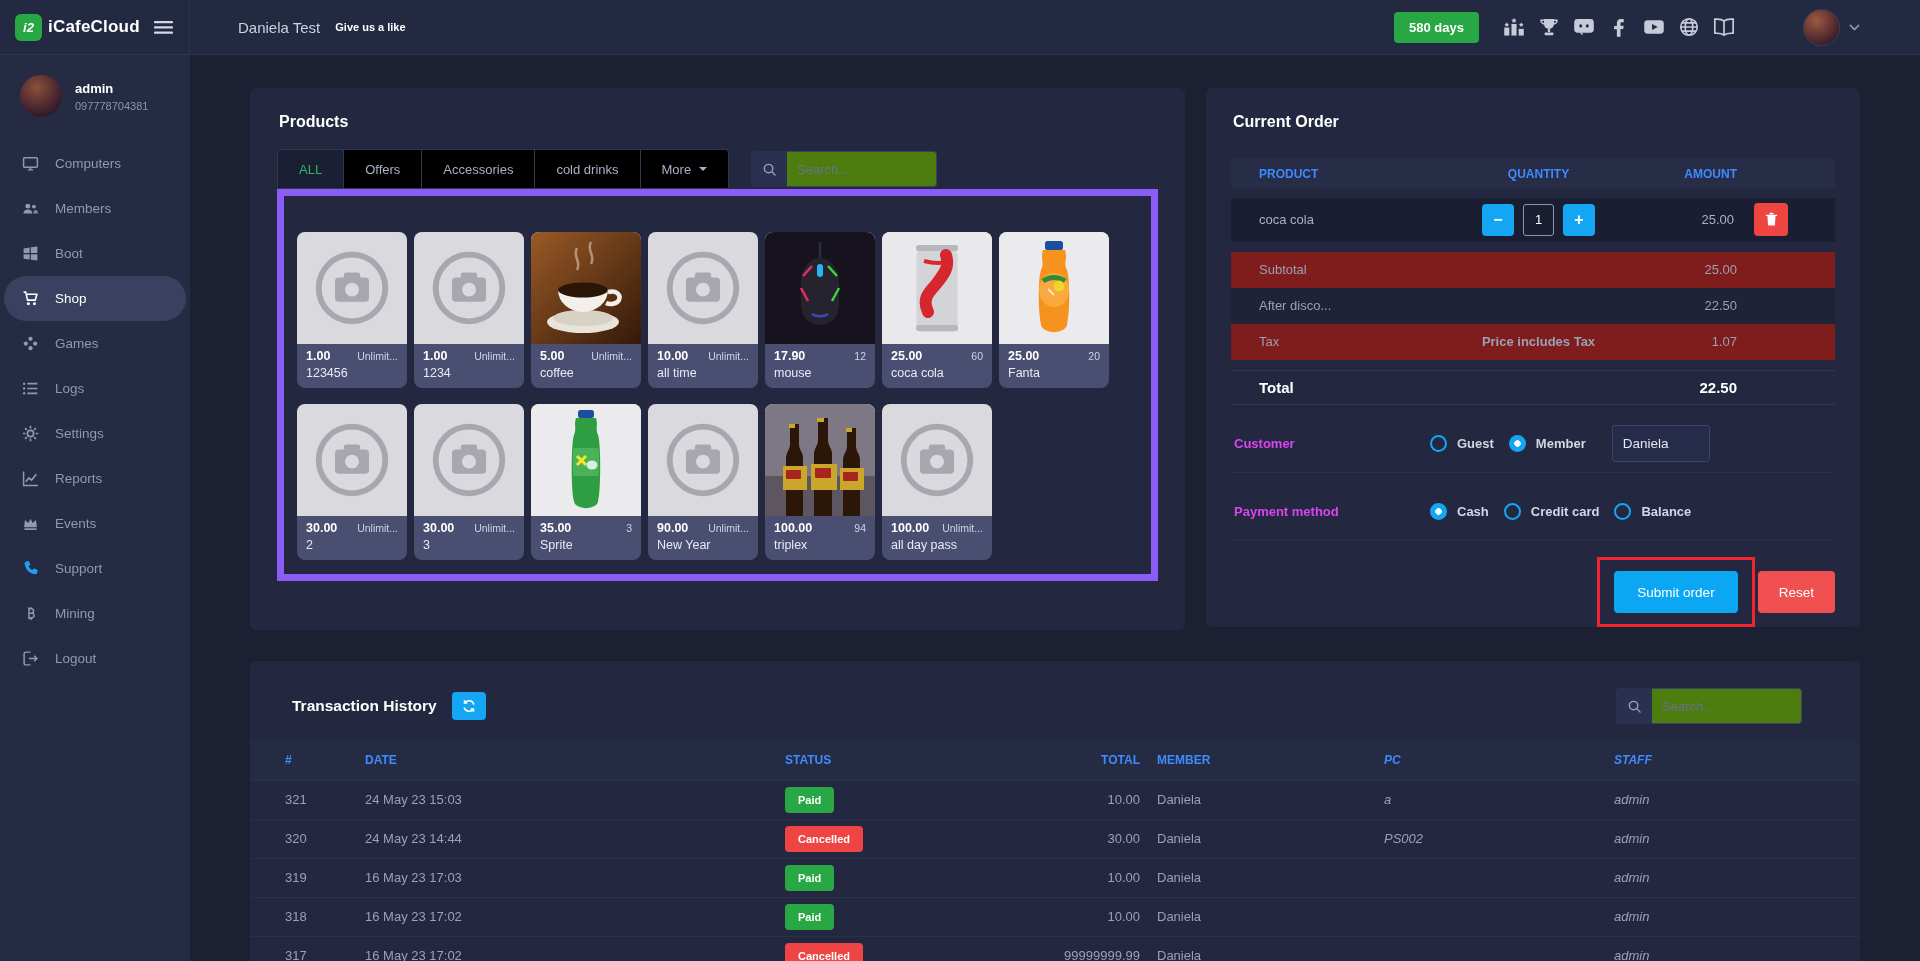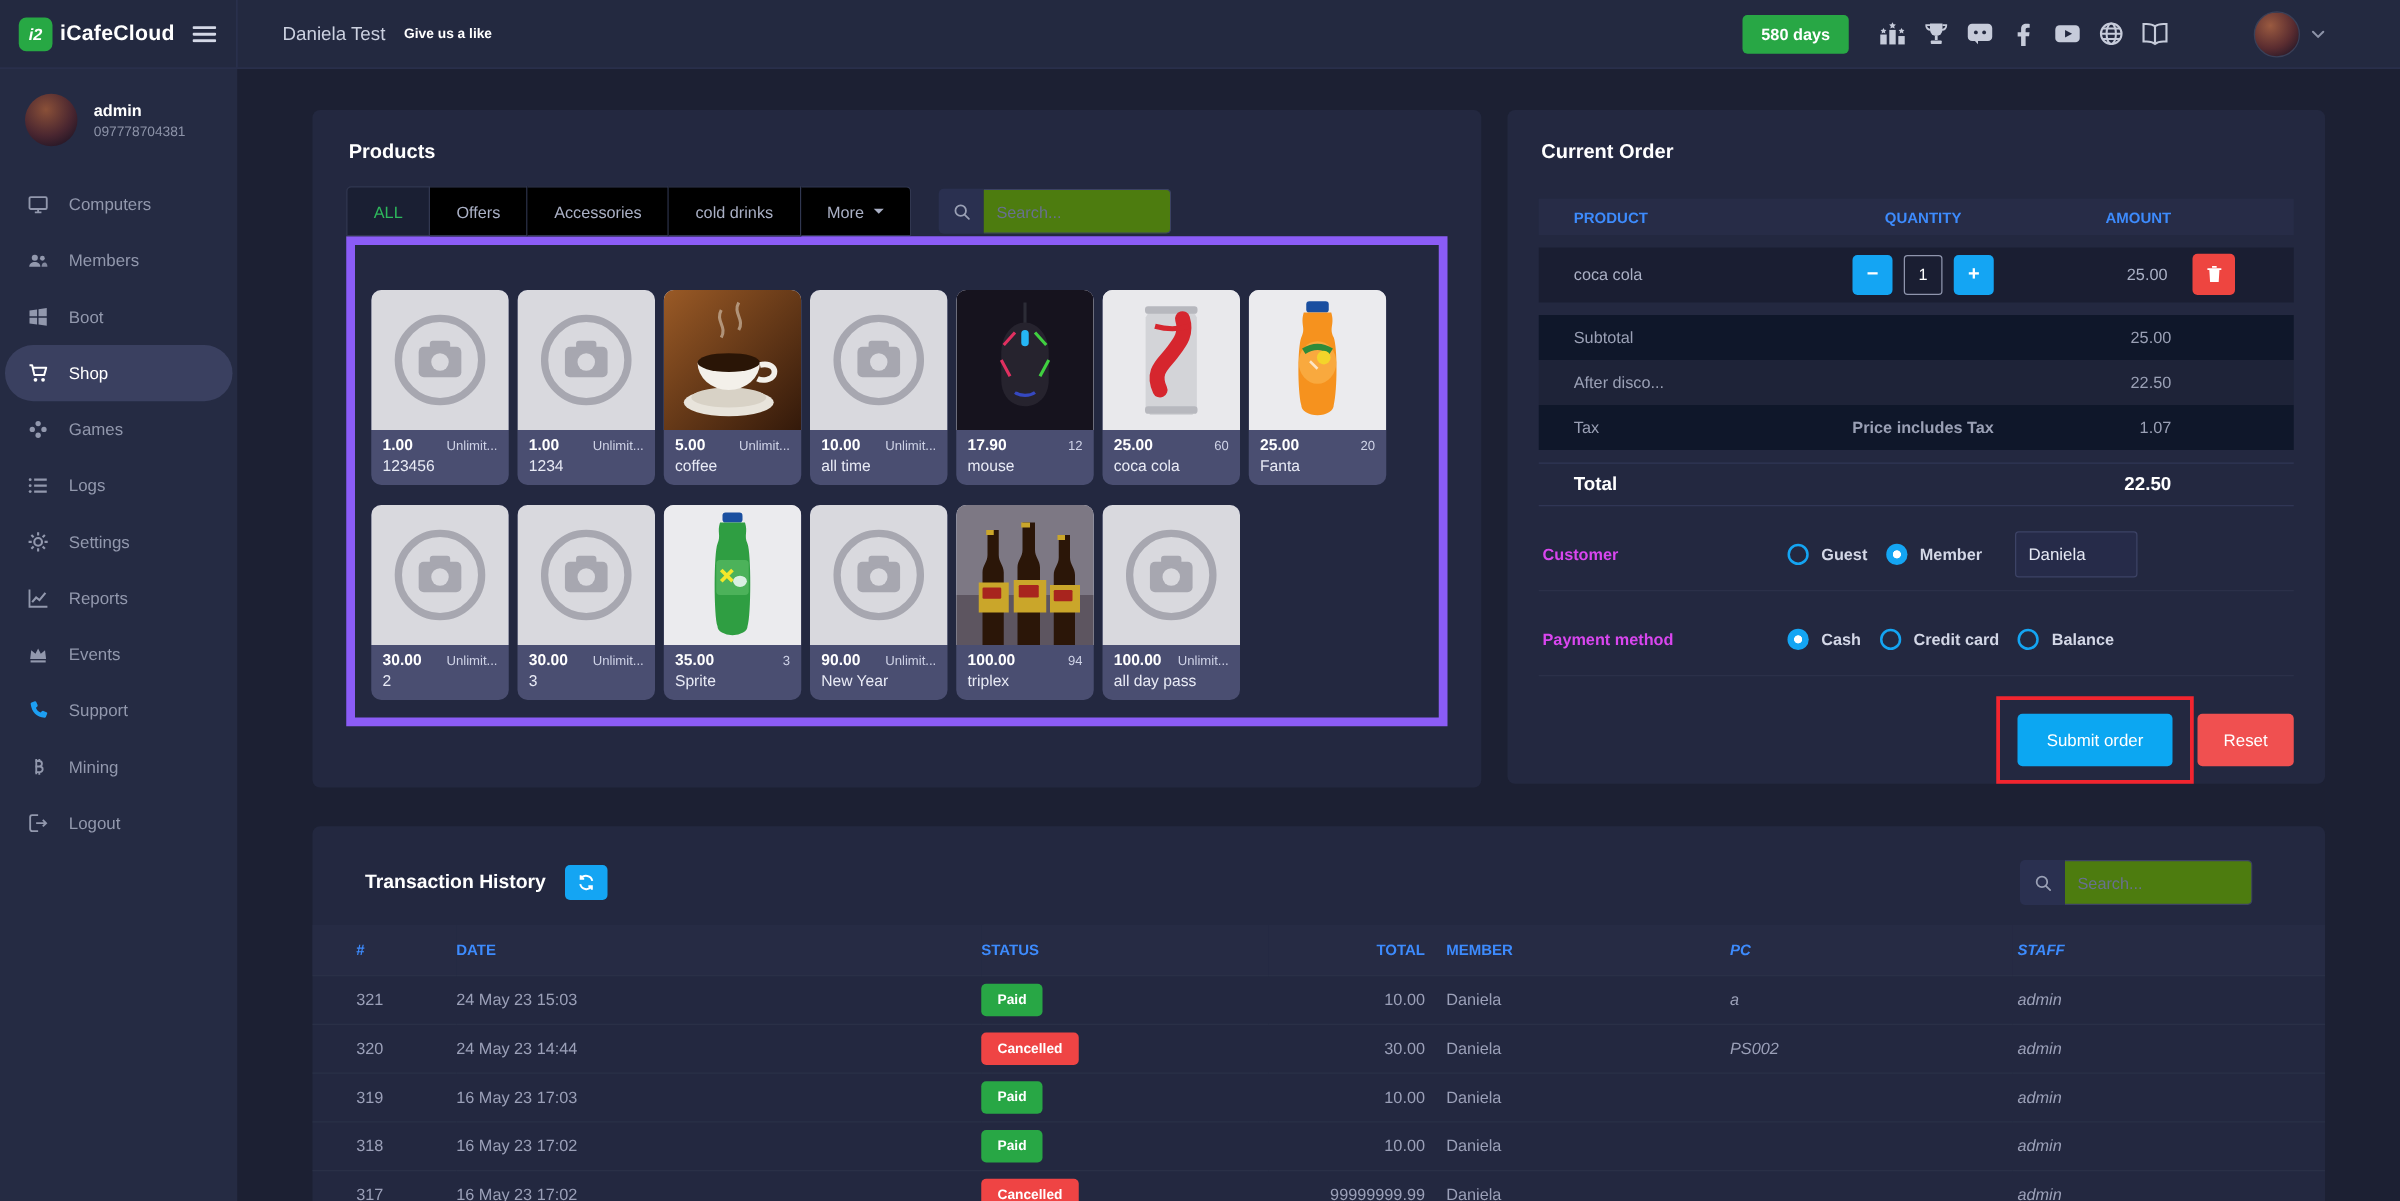--- a/index.html
+++ b/index.html
@@ -9,21 +9,21 @@
 
   
   .topbar { position:absolute; top:0; left:0; width:1920px; height:55px; background:#232940;
     border-bottom:1px solid #2c3350; display:flex; align-items:center; z-index:5; }
   .brand { width:190px; height:100%; display:flex; align-items:center; padding:0 16px 0 15px;
     border-right:1px solid #2c3350; flex:none; }
   .logo-box { width:27px; height:27px; border-radius:6px; background:#27a844; color:#fff;
     display:grid; place-items:center; font-weight:bold; font-style:italic; font-size:13px; flex:none; }
   .brand-name { color:#fff; font-size:17px; font-weight:bold; margin-left:6px; letter-spacing:.2px; }
   .hamburger { margin-left:auto; color:#d4d8e6; width:19px; height:15px; cursor:pointer; }
-  .cafe-name { margin-left:36px; color:#ccd1e0; font-size:15px; }
+  .cafe-name { margin-left:48px; color:#ccd1e0; font-size:15px; }
   .like-label { margin-left:15px; color:#fff; font-size:11px; font-weight:bold; }
   .tb-spacer { flex:1; }
   .days-badge { background:var(--green,#28a745); color:#fff; font-size:13px; font-weight:bold;
     padding:8px 15px; border-radius:4px; margin-right:24px; cursor:pointer; }
   .tb-icons { display:flex; align-items:center; gap:13px; }
   .tb-icon { width:22px; height:20px; color:#c6cbda; cursor:pointer; }
   .tb-icon svg { width:100%; height:100%; }
   .avatar-wrap { display:flex; align-items:center; margin-left:68px; margin-right:60px; cursor:pointer; }
   .avatar { width:37px; height:37px; border-radius:50%;
     background:radial-gradient(circle at 35% 30%, #9a5a40, #5a2c30 55%, #171225 95%);
@@ -94,21 +94,21 @@
   .qbtn { width:32px; height:32px; border:none; border-radius:4px; background:var(--btn-blue,#14a5f3);
     color:#fff; font-size:16px; font-weight:bold; display:grid; place-items:center; cursor:pointer; }
   .qty-input { width:31px; height:32px; background:transparent; border:1px solid #8f95ad; border-radius:3px;
     color:#fff; text-align:center; font-size:13px; outline:none; }
   .oi-amt { flex:1; display:flex; align-items:center; justify-content:flex-end; gap:20px; padding-right:47px; }
   .oi-val { color:#aab0c5; font-size:13px; }
   .trash-btn { width:34px; height:33px; background:var(--red,#ee4540); border:none; border-radius:4px;
     color:#fff; display:grid; place-items:center; cursor:pointer; }
   .trash-btn svg { width:13px; height:15px; }
   .o-sum { height:36px; font-size:13px; color:#9aa0b5; }
-  .o-sum.alt-a { background:#0f172a; }
+  .o-sum.alt-a { background:#7f1d1d; }
   .o-sum.alt-b { background:#1e2338; }
   .os-label { width:200px; padding-left:28px; }
   .os-note { width:215px; text-align:center; font-weight:bold; color:#9aa0b5; }
   .os-val { flex:1; text-align:right; padding-right:98px; }
   .o-total { height:50px; border-top:1px solid #303655; border-bottom:1px solid #303655; }
   .ot-label { width:200px; padding-left:28px; color:#fff; font-size:15px; font-weight:bold; }
   .ot-val { flex:1; text-align:right; padding-right:98px; color:#fff; font-size:15px; font-weight:bold; }
   .form-row { display:flex; align-items:center; min-height:58px; border-bottom:1px solid #2b3049; }
   .fr-label { width:199px; font-size:13px; font-weight:bold; color:#d946ef; padding-left:3px; }
   .radio { display:flex; align-items:center; gap:10px; margin-right:15px; cursor:pointer; }

